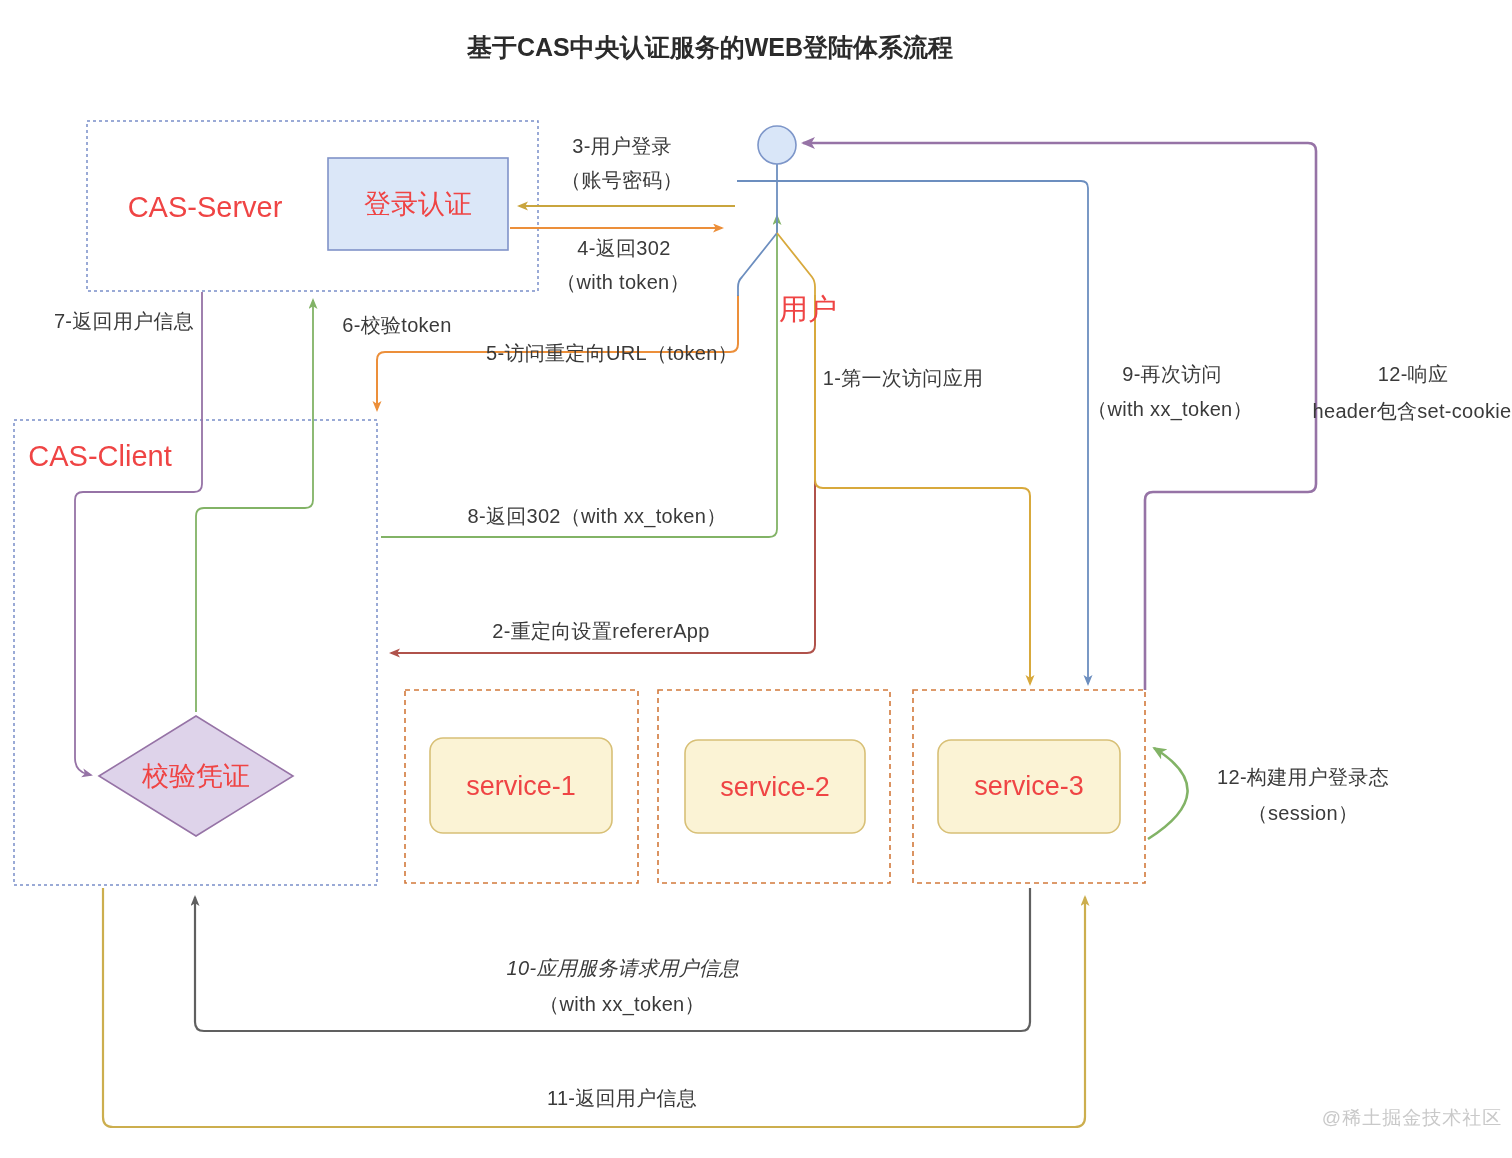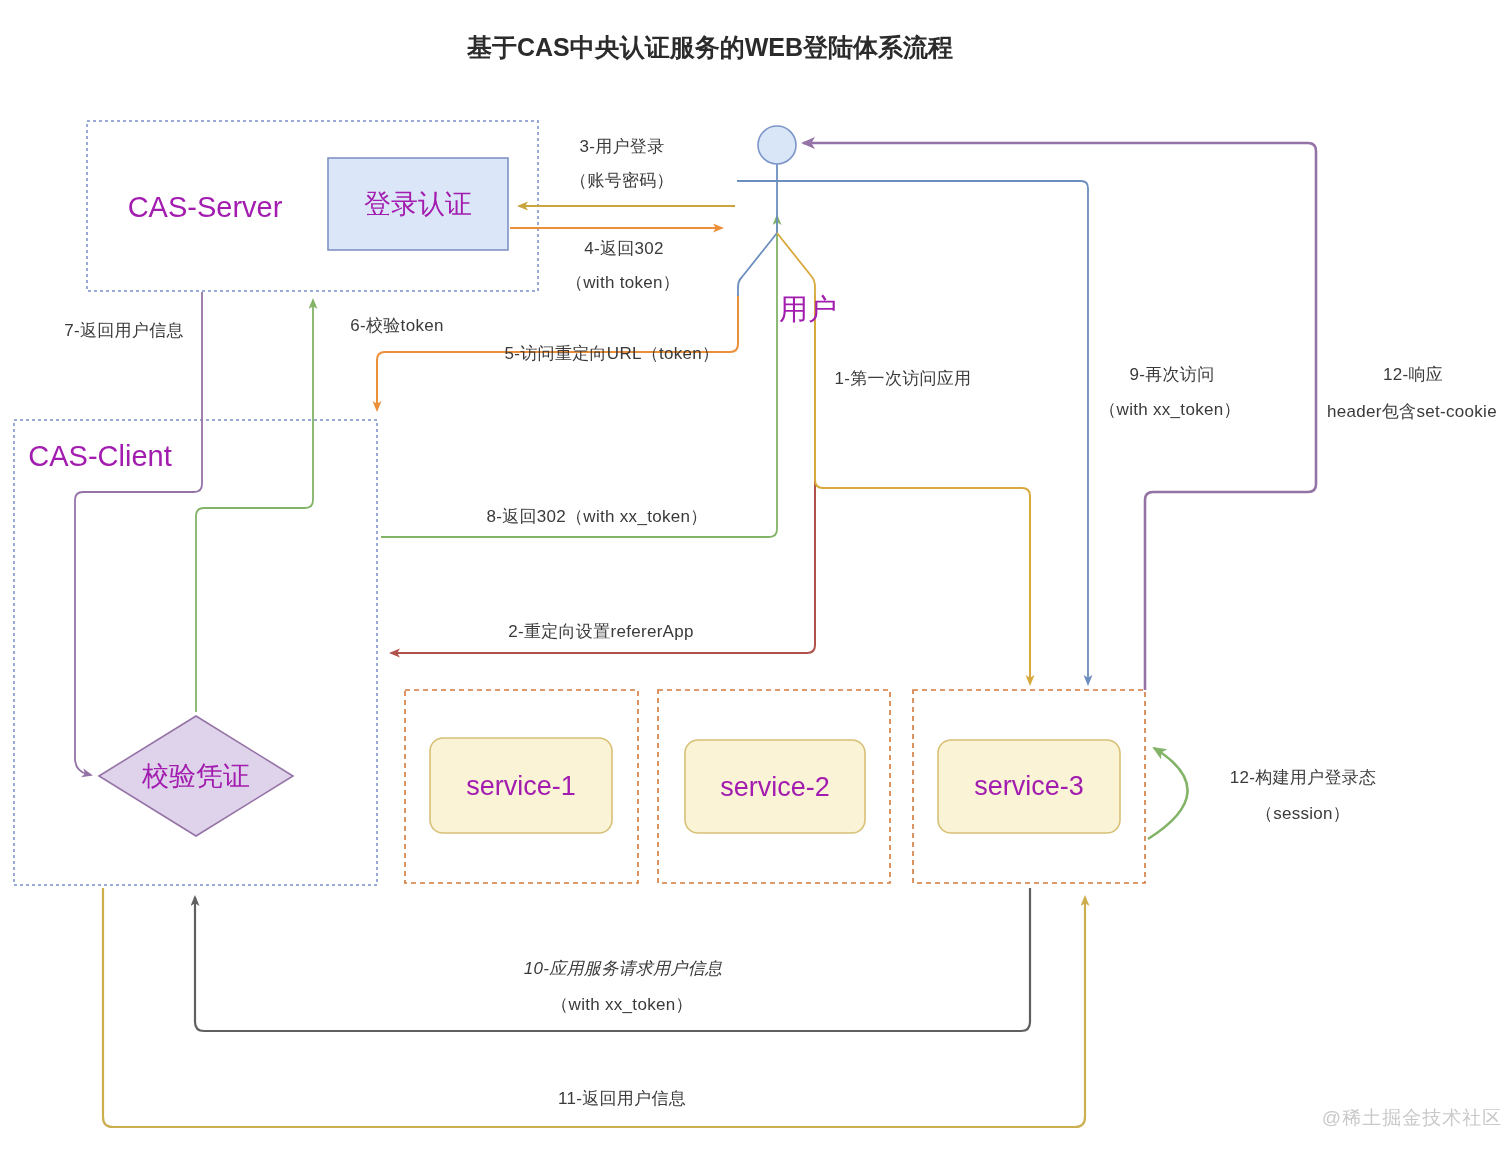--- a/index.html
+++ b/index.html
@@ -3,23 +3,23 @@
 <meta charset="utf-8">
 <style>
   html,body{margin:0;padding:0;background:#ffffff;}
   #stage{
     position:relative;width:1512px;height:1158px;background:#ffffff;overflow:hidden;
     font-family:"Liberation Sans","DejaVu Sans",sans-serif;color:#2d2d2d;
   }
   #diagram-svg{position:absolute;left:0;top:0;}
   .lbl{
     position:absolute;transform:translate(-50%,-50%);
-    white-space:nowrap;font-size:17px;color:#3a3a3a;letter-spacing:.3px;
+    white-space:nowrap;font-size:20px;color:#3a3a3a;letter-spacing:.3px;
   }
-  .node-lbl{position:absolute;transform:translate(-50%,-50%);white-space:nowrap;color:#a21caf;}
+  .node-lbl{position:absolute;transform:translate(-50%,-50%);white-space:nowrap;color:#ef4444;}
   .title{font-size:25px;font-weight:600;color:#2b2b2b;}
   .big{font-size:29px;}
   .mid{font-size:27px;}
   .watermark{font-size:19px;color:#c9c9c9;letter-spacing:1px;}
 </style>
 </head>
 <body>
 
 <div id="stage">
 
@@ -103,21 +103,21 @@
   <div class="node-lbl mid" style="left:521px;top:786px;">service-1</div>
   <div class="node-lbl mid" style="left:775px;top:787px;">service-2</div>
   <div class="node-lbl mid" style="left:1029px;top:786px;">service-3</div>
 
   <div class="lbl" style="left:622px;top:146px;">3-用户登录</div>
   <div class="lbl" style="left:622px;top:180px;">（账号密码）</div>
   <div class="lbl" style="left:624px;top:248px;">4-返回302</div>
   <div class="lbl" style="left:623px;top:282px;">（with token）</div>
   <div class="lbl" style="left:612px;top:329px;margin-top:24px;">5-访问重定向URL（token）</div>
   <div class="lbl" style="left:385px;top:325px;margin-left:12px;">6-校验token</div>
-  <div class="lbl" style="left:124px;top:330px;">7-返回用户信息</div>
+  <div class="lbl" style="left:124px;top:321px;">7-返回用户信息</div>
   <div class="lbl" style="left:903px;top:378px;">1-第一次访问应用</div>
   <div class="lbl" style="left:1172px;top:374px;">9-再次访问</div>
   <div class="lbl" style="left:1170px;top:409px;">（with xx_token）</div>
   <div class="lbl" style="left:1413px;top:374px;">12-响应</div>
   <div class="lbl" style="left:1412px;top:411px;">header包含set-cookie</div>
   <div class="lbl" style="left:597px;top:516px;">8-返回302（with xx_token）</div>
   <div class="lbl" style="left:601px;top:631px;">2-重定向设置refererApp</div>
   <div class="lbl" style="left:1303px;top:777px;">12-构建用户登录态</div>
   <div class="lbl" style="left:1303px;top:813px;">（session）</div>
   <div class="lbl" style="left:623px;top:968px;font-style:italic;">10-应用服务请求用户信息</div>

